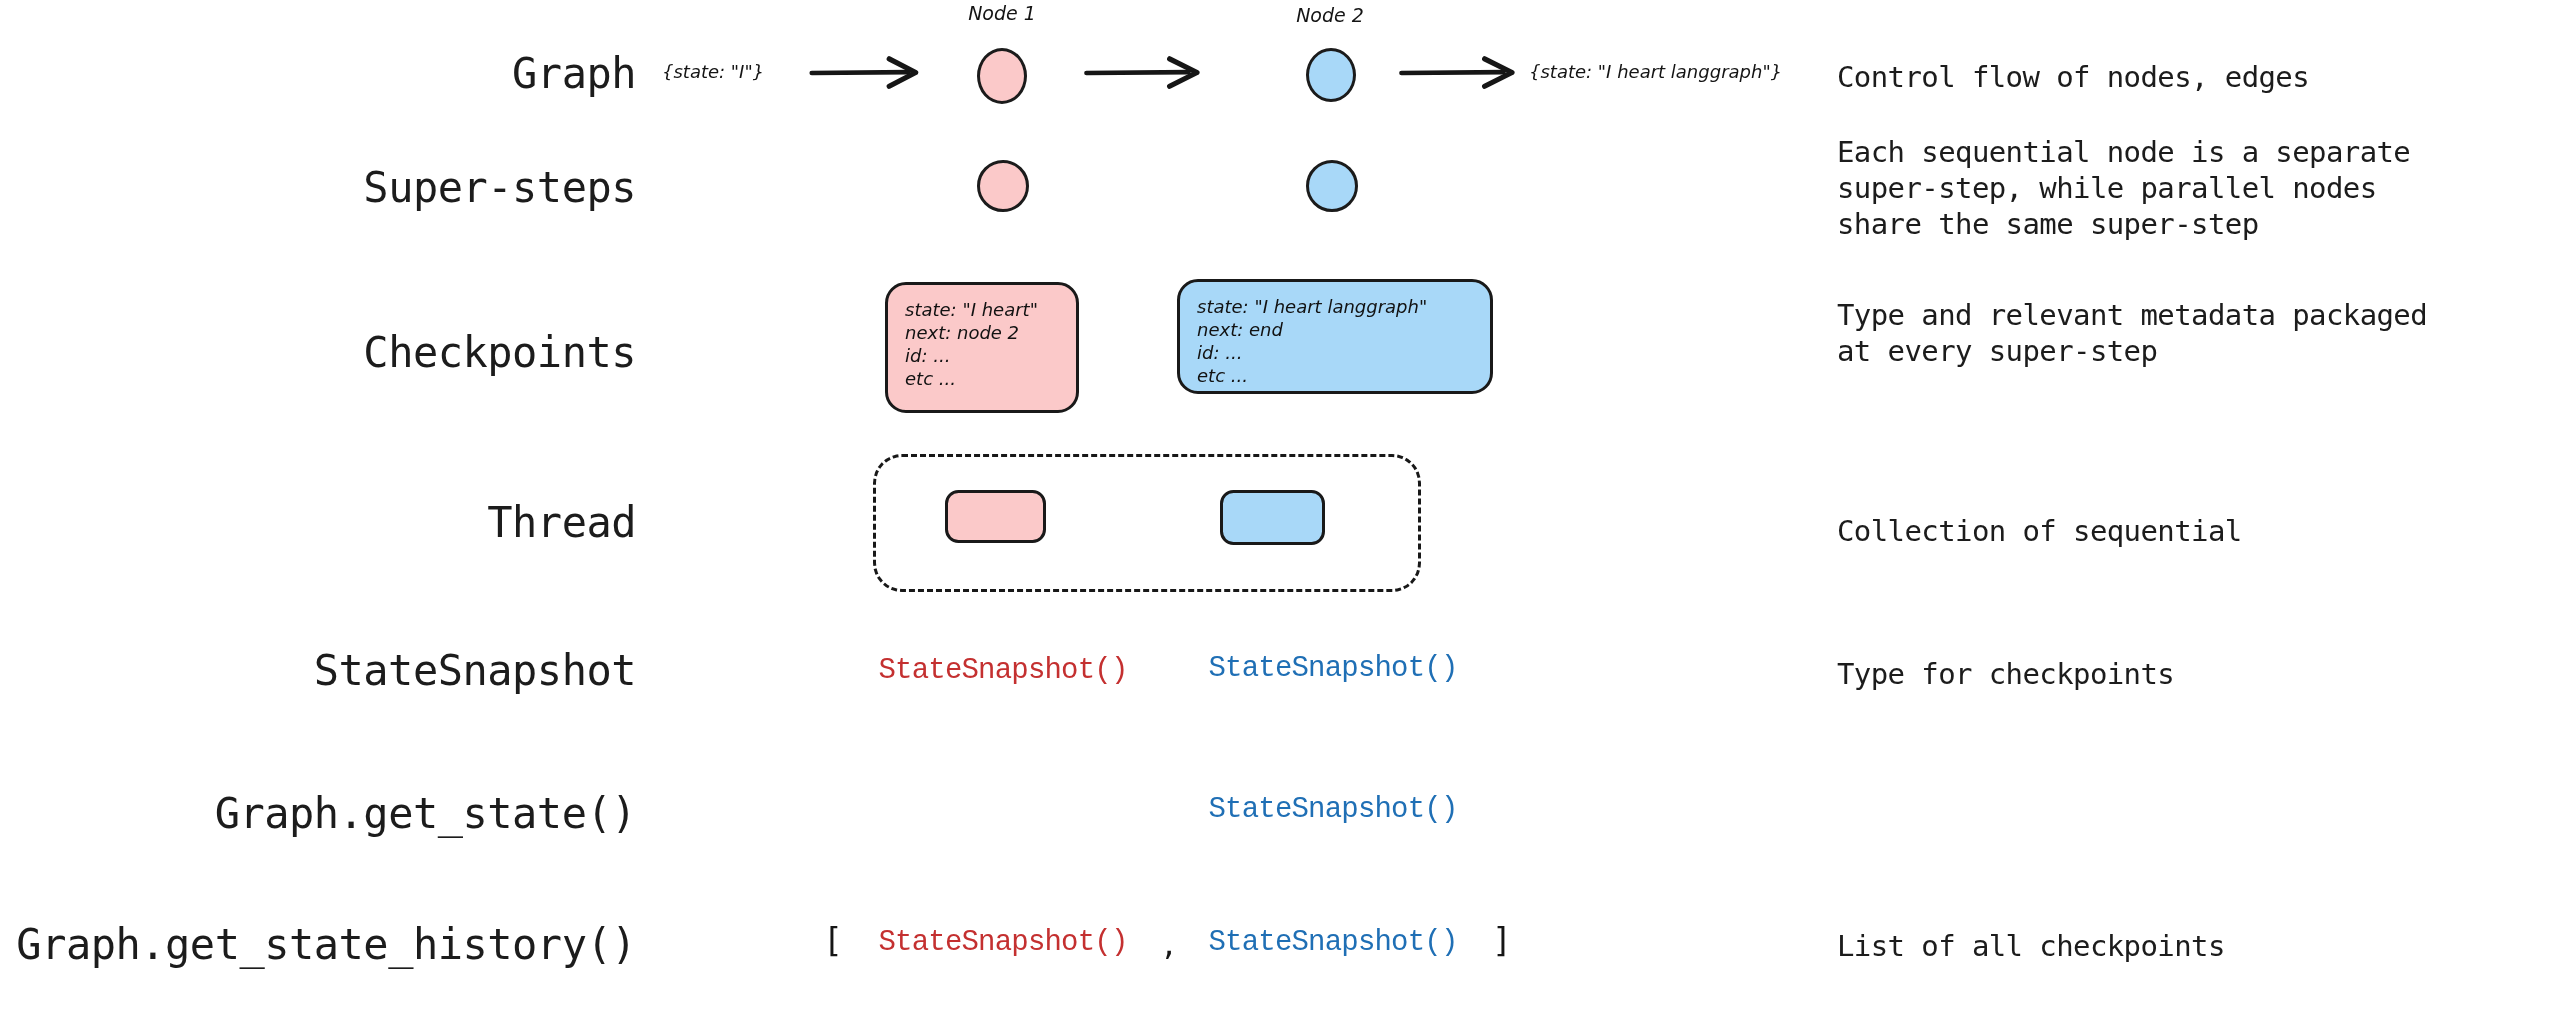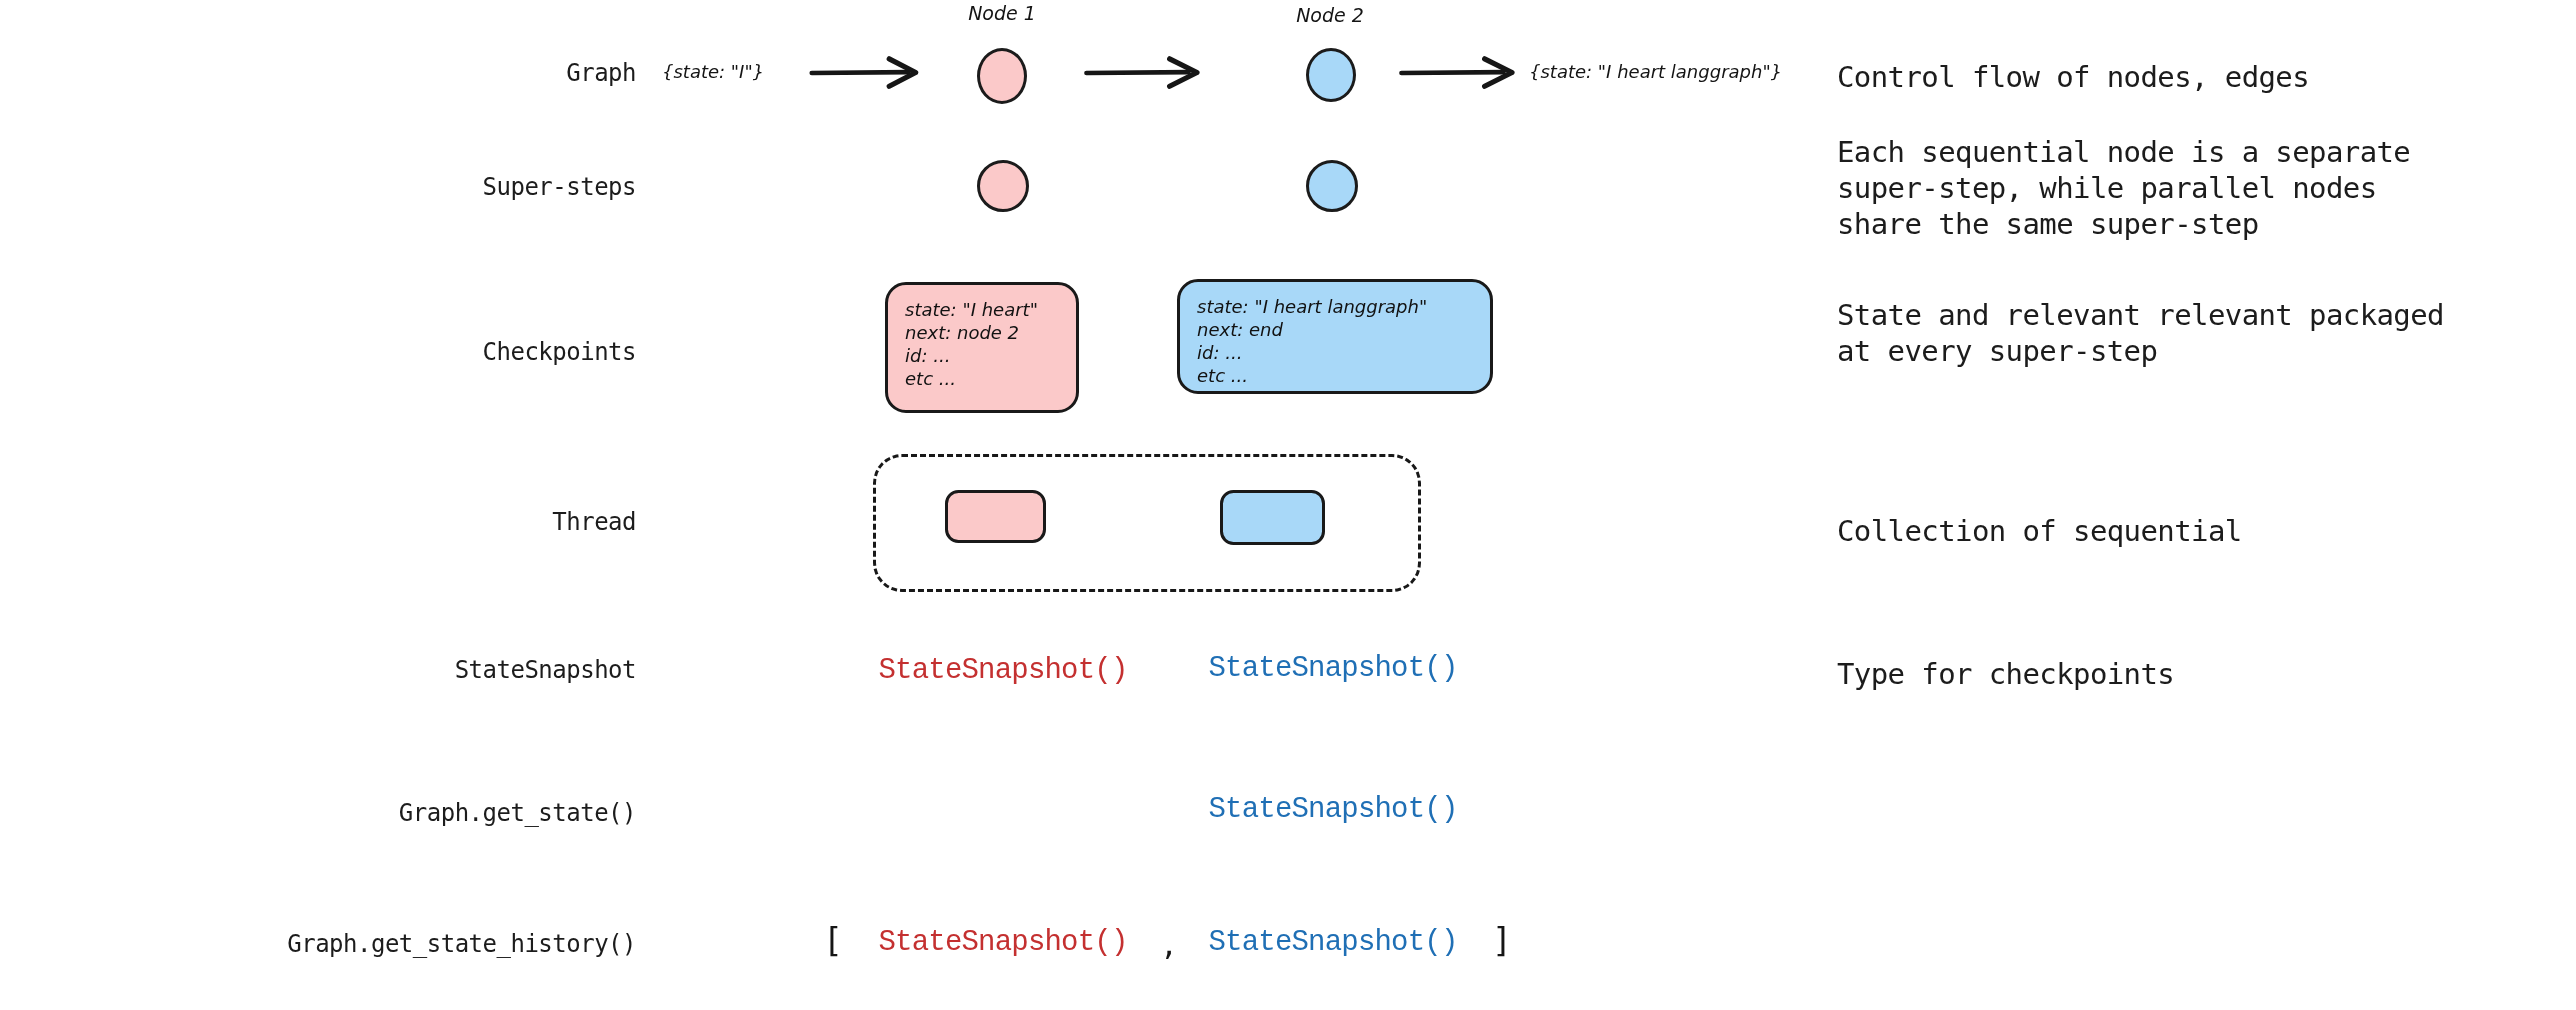--- a/index.html
+++ b/index.html
@@ -20,21 +20,21 @@
     position: absolute;
     inset: 0;
   }
 
   
   .row-label {
     position: absolute;
     right: 0;
     text-align: right;
     font-family: "DejaVu Sans Mono", monospace;
-    font-size: 24px;
+    font-size: 42px;
     letter-spacing: -0.5px;
     color: #1c1c1c;
     white-space: nowrap;
     transform: translateY(-50%);
   }
   .label-col {
     position: absolute;
     left: 0;
     width: 636px;
     top: 0;
@@ -224,20 +224,21 @@
   <div class="snap snap-red" style="left:1003px; top:942px;">StateSnapshot()</div>
   <div class="comma" style="left:1169px; top:945px;">,</div>
   <div class="snap snap-blue" style="left:1333px; top:942px;">StateSnapshot()</div>
   <div class="bracket" style="left:1502px; top:940px;">]</div>
 
   <div class="desc-col">
     <div class="desc" style="top:134px;">Each sequential node is a separate
 super-step, while parallel nodes
 share the same super-step</div>
     <div class="desc" style="top:59px;">Control flow of nodes, edges</div>
-    <div class="desc" style="top:297px;">State and relevant relevant packaged
+    <div class="desc" style="top:297px;">Type and relevant metadata packaged
 at every super-step</div>
     <div class="desc" style="top:513px;">Collection of sequential</div>
     <div class="desc" style="top:656px;">Type for checkpoints</div>
+    <div class="desc" style="top:928px;">List of all checkpoints</div>
   </div>
 
 </div>
 
 
 </body></html>

